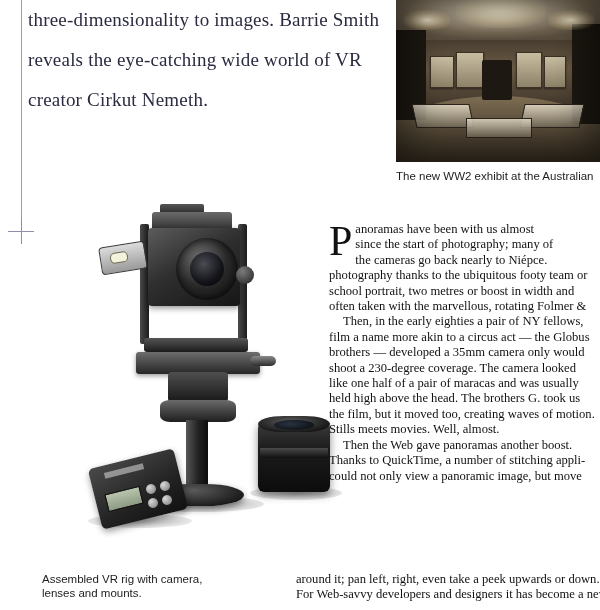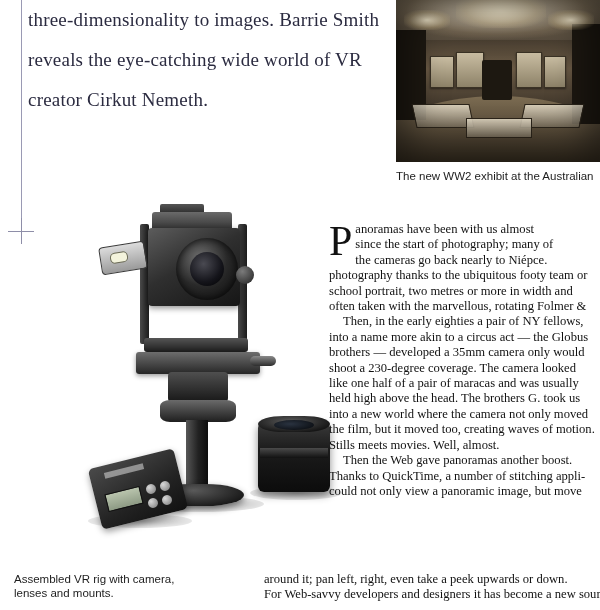--- a/index.html
+++ b/index.html
@@ -155,21 +155,21 @@
   #body-wide {
     position: absolute;
     left: 264px;
     top: 572px;
     width: 336px;
     font-family: "Liberation Serif", serif;
     font-size: 12.6px;
     line-height: 15.4px;
     color: #111;
   }
-  #body-wide .l { display: block; white-space: nowrap; }
+  #body-wide .l { display: block; white-space: nowrap; margin-left: 32px; }
 
   
   #photo-rig {
     position: absolute;
     left: 40px;
     top: 196px;
     width: 300px;
     height: 374px;
   }
   .rg { position: absolute; }
@@ -331,21 +331,21 @@
   #photo-rig-caption {
     position: absolute;
     left: 14px;
     top: 572px;
     width: 240px;
     font-family: "Liberation Sans", sans-serif;
     font-size: 11.5px;
     line-height: 14px;
     color: #1d1d1d;
   }
-  #photo-rig-caption .l { display: block; white-space: nowrap; }
+  #photo-rig-caption .l { display: block; white-space: nowrap; margin-left: 28px; }
 </style>
 </head>
 <body>
 
 <div id="left-rule"></div>
 <div id="reg-mark"></div>
 
 <div id="intro">
   <span class="line">three-dimensionality to images. Barrie Smith</span>
   <span class="line">reveals  the  eye-catching  wide  world  of  VR</span>
@@ -420,29 +420,28 @@
   <span class="l">lenses and mounts.</span>
 </div>
 
 <div id="body-col">
   <span class="dropcap">P</span>
   <div id="col-lines">
       <span class="l" style="padding-left: 0px;">anoramas have been with us almost</span>
       <span class="l" style="padding-left: 0px;">since the start of photography; many of</span>
       <span class="l" style="padding-left: 0px;">the cameras go back nearly to Niépce.</span>
       <span class="l">photography thanks to the ubiquitous footy team or</span>
-      <span class="l">school portrait, two metres or more in width and</span>
+      <span class="l">school portrait, two metres or boost in width and</span>
       <span class="l">often taken with the marvellous, rotating Folmer &amp;</span>
       <span class="l" style="padding-left: 14px;">Then, in the early eighties a pair of NY fellows,</span>
-      <span class="l">into a name more akin to a circus act — the Globus</span>
+      <span class="l">film a name more akin to a circus act — the Globus</span>
       <span class="l">brothers — developed a 35mm camera only would</span>
       <span class="l">shoot a 230-degree coverage. The camera looked</span>
       <span class="l">like one half of a pair of maracas and was usually</span>
       <span class="l">held high above the head. The brothers G. took us</span>
-      <span class="l">into a new world where the camera not only moved</span>
       <span class="l">the film, but it moved too, creating waves of motion.</span>
       <span class="l">Stills meets movies. Well, almost.</span>
       <span class="l" style="padding-left: 14px;">Then the Web gave panoramas another boost.</span>
       <span class="l">Thanks to QuickTime, a number of stitching appli-</span>
       <span class="l">could not only view a panoramic image, but move</span>
     </div>
 </div>
 
 <div id="body-wide">
   <span class="l">around it; pan left, right, even take a peek upwards or down.</span>

